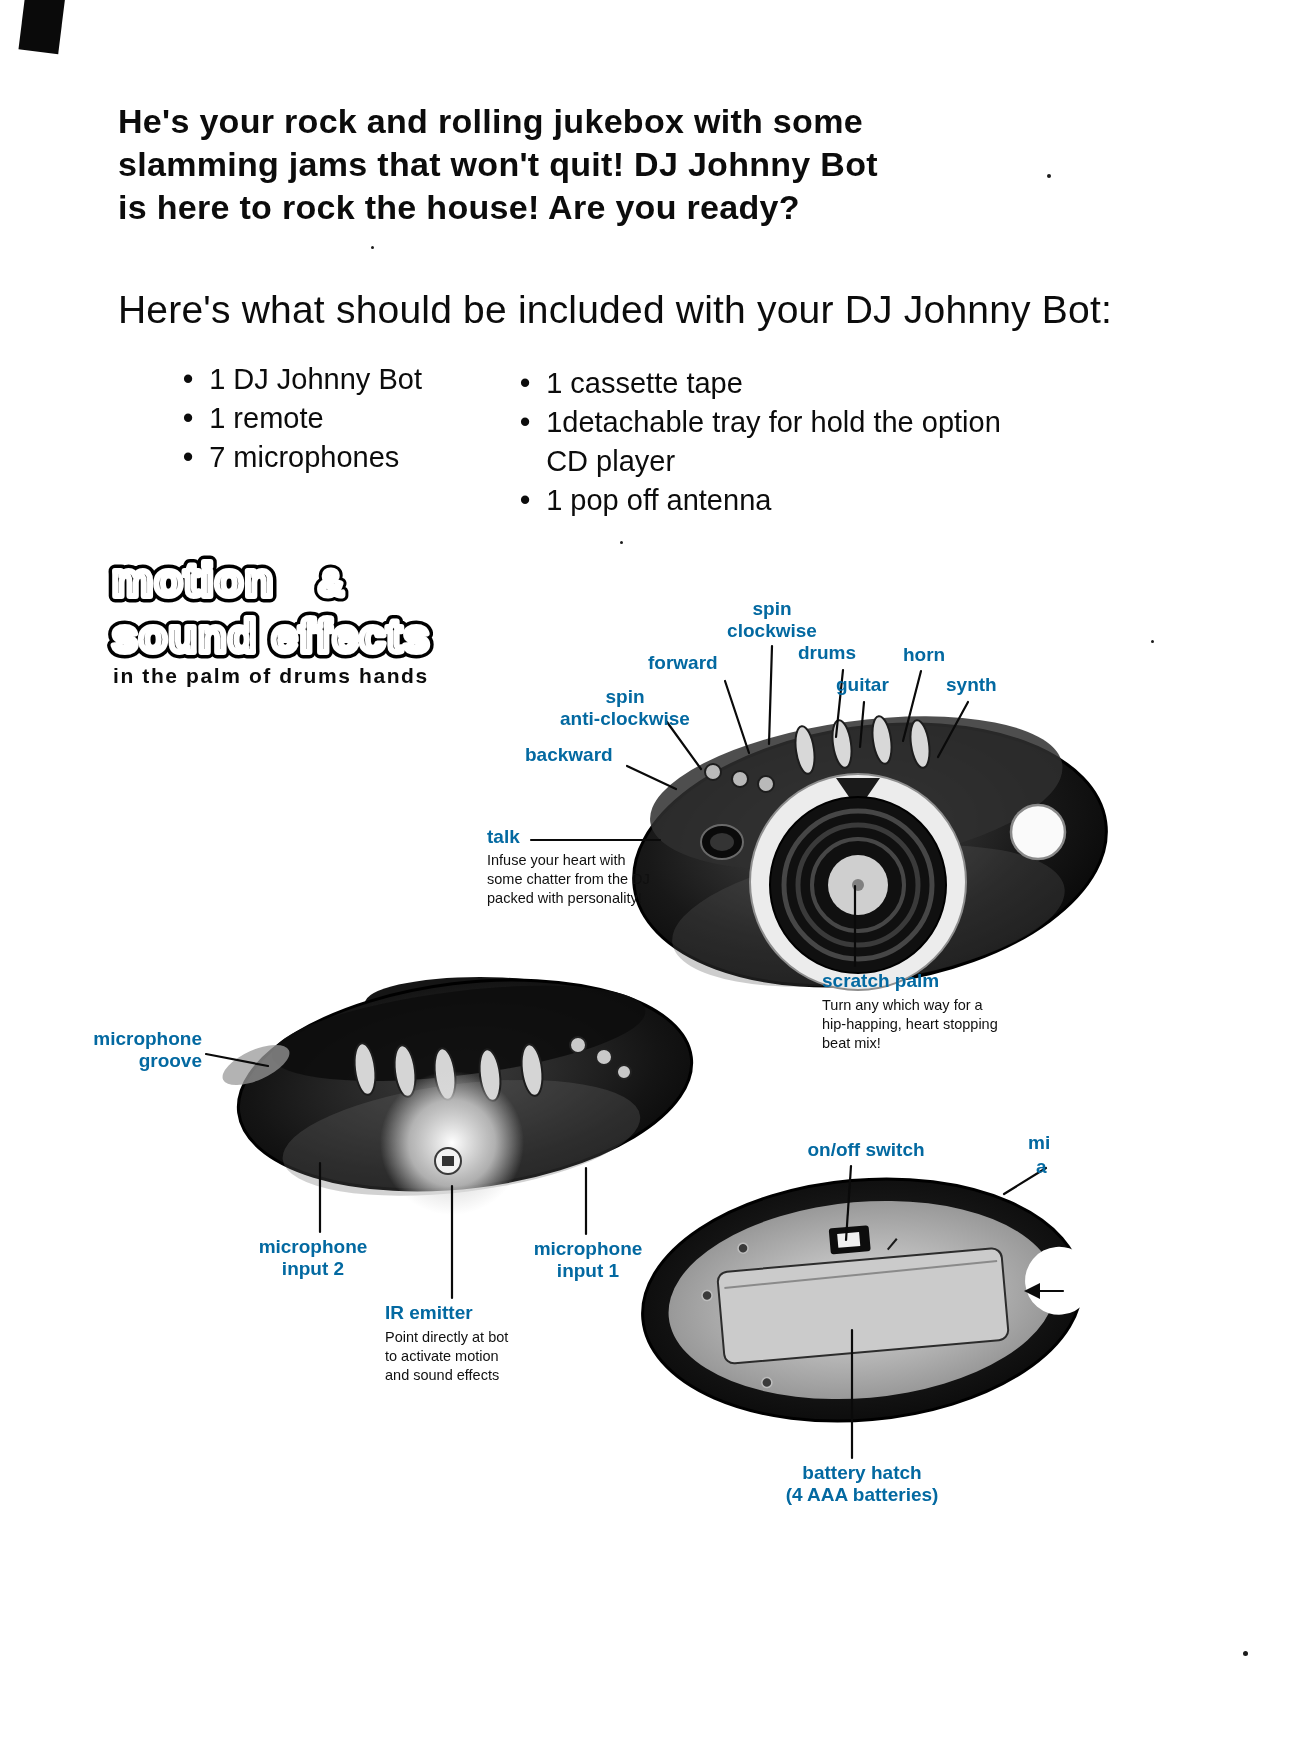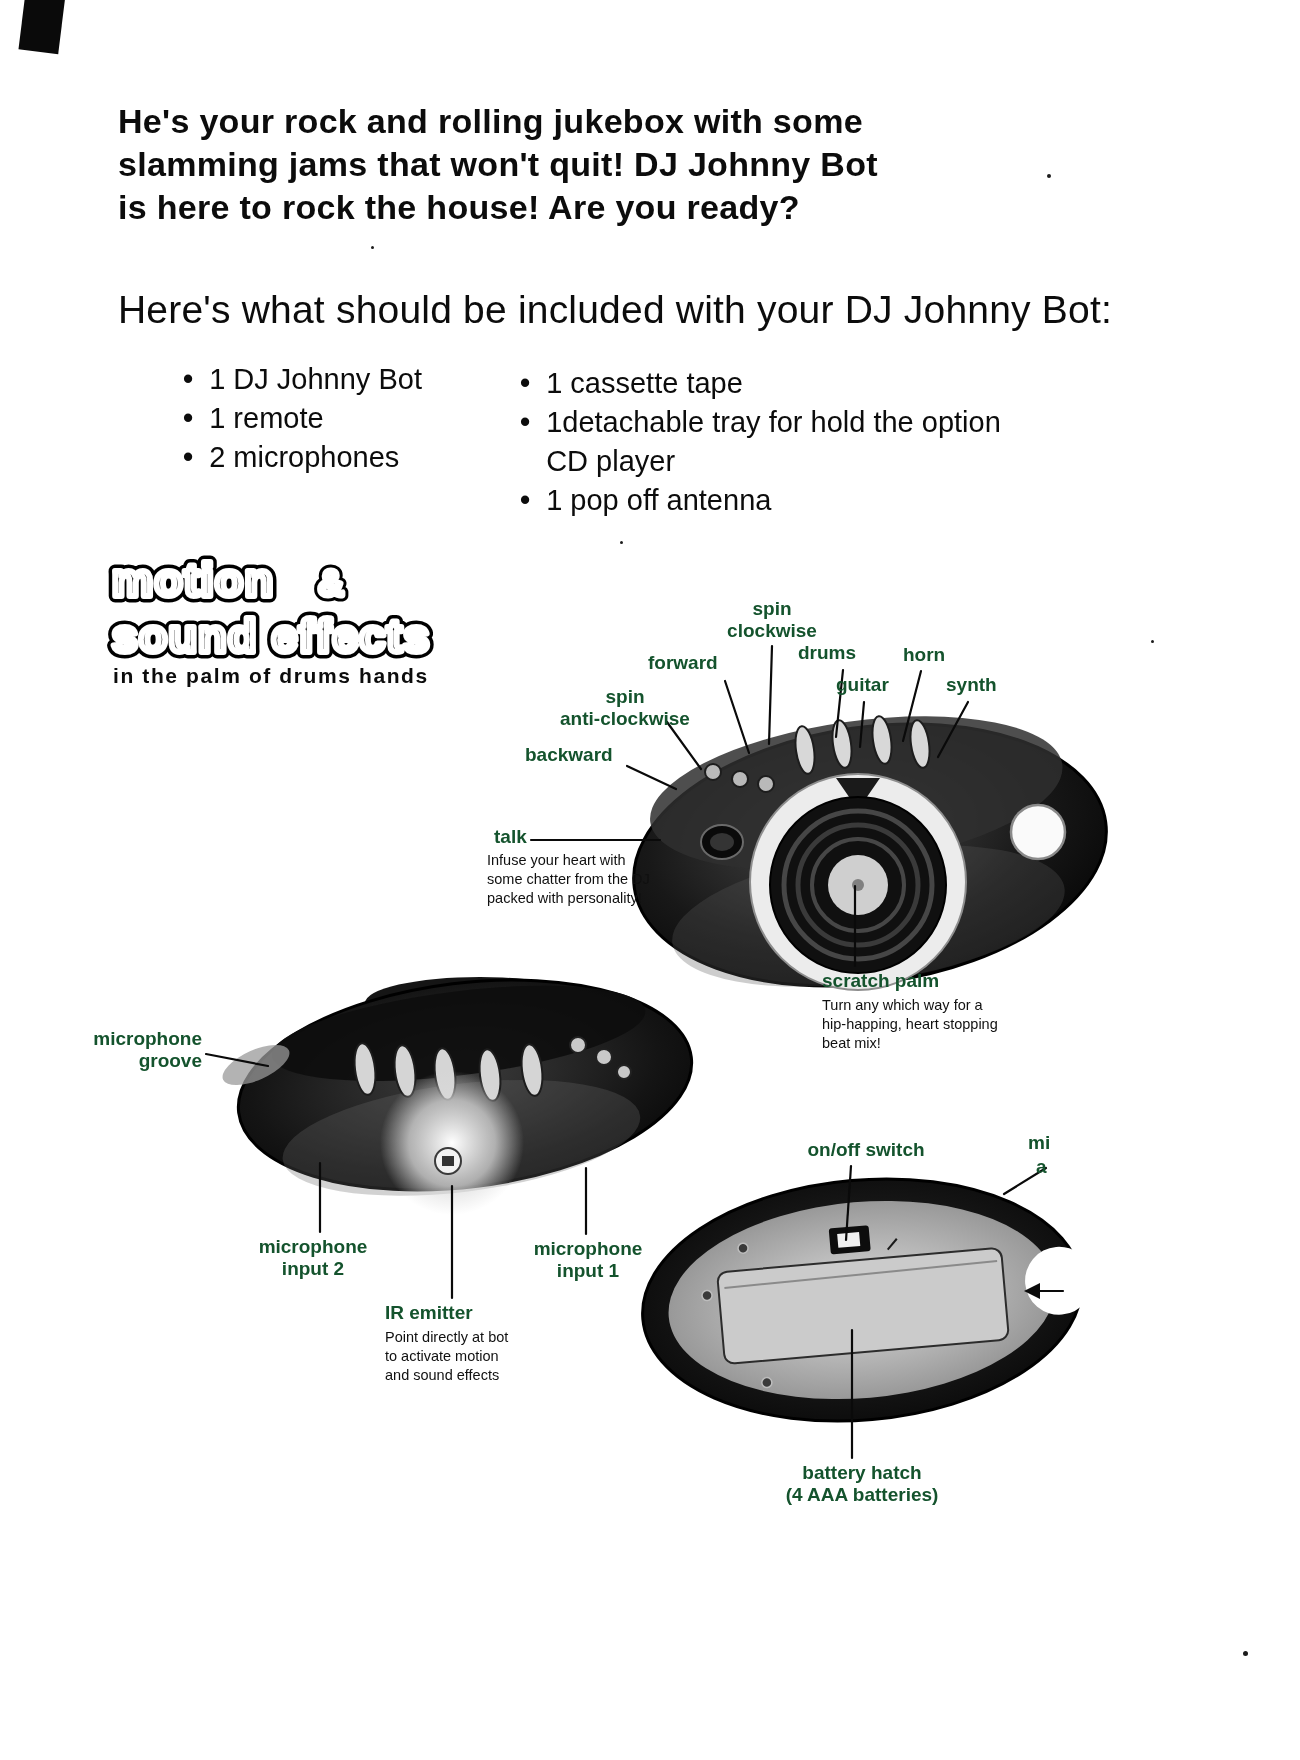--- a/index.html
+++ b/index.html
@@ -11,21 +11,21 @@
   
   .h1{position:absolute;left:118px;top:100px;font-size:34px;font-weight:700;
       line-height:1.26;letter-spacing:.3px;white-space:pre-line;}
   .intro{position:absolute;left:118px;top:288px;font-size:39px;font-weight:400;letter-spacing:.2px;}
   .col{position:absolute;font-size:29px;line-height:39px;}
   .li{display:flex;align-items:flex-start;}
   .li::before{content:"•";margin-right:16px;font-weight:700;}
   .li span{white-space:pre-line;}
   
   .lab{position:absolute;font-weight:700;font-size:19px;line-height:1.16;
-       white-space:pre-line;color:#14532d;z-index:6;}
+       white-space:pre-line;color:#0369a1;z-index:6;}
   .lab.c{transform:translateX(-50%);text-align:center;}
   .lab.r{text-align:right;}
   .desc{position:absolute;font-size:14.5px;font-weight:400;line-height:1.3;
         white-space:pre-line;color:#101010;z-index:6;}
   .tagline{position:absolute;left:113px;top:664px;font-size:21px;font-weight:700;
            letter-spacing:1.6px;}
   
   .devsvg{position:absolute;z-index:1;}
   .overlay{position:absolute;left:0;top:0;z-index:5;pointer-events:none;}
   .logosvg{position:absolute;left:106px;top:550px;z-index:2;}
@@ -54,21 +54,21 @@
   <div class="intro">Here's what should be included with your DJ Johnny Bot:</div>
 
   <div class="col" style="left:183px;top:360px;">
     <div class="li">
         <span>1 DJ Johnny Bot</span>
       </div>
     <div class="li">
         <span>1 remote</span>
       </div>
     <div class="li">
-        <span>2 microphones</span>
+        <span>7 microphones</span>
       </div>
   </div>
 
   <div class="col" style="left:520px;top:364px;">
     <div class="li">
         <span>1 cassette tape</span>
       </div>
     <div class="li">
         <span>1detachable tray for hold the option
 CD player</span>
@@ -138,21 +138,21 @@
   <div class="lab c" style="left:772px;top:598px;">spin
 clockwise</div>
   <div class="lab" style="left:648px;top:652px;">forward</div>
   <div class="lab" style="left:798px;top:642px;">drums</div>
   <div class="lab" style="left:903px;top:644px;">horn</div>
   <div class="lab" style="left:836px;top:674px;">guitar</div>
   <div class="lab" style="left:946px;top:674px;">synth</div>
   <div class="lab c" style="left:625px;top:686px;">spin
 anti-clockwise</div>
   <div class="lab" style="left:525px;top:744px;">backward</div>
-  <div class="lab" style="left:487px;top:826px;margin-left:7px;">talk</div>
+  <div class="lab" style="left:487px;top:826px;">talk</div>
   <div class="desc" style="left:487px;top:851px;">Infuse your heart with
 some chatter from the DJ
 packed with personality!</div>
   <div class="lab" style="left:822px;top:970px;">scratch palm</div>
   <div class="desc" style="left:822px;top:996px;">Turn any which way for a
 hip-happing, heart stopping
 beat mix!</div>
 
   <svg class="devsvg" style="left:180px;top:975px;" width="560" height="260" viewBox="0 0 560 260">
     <defs>

